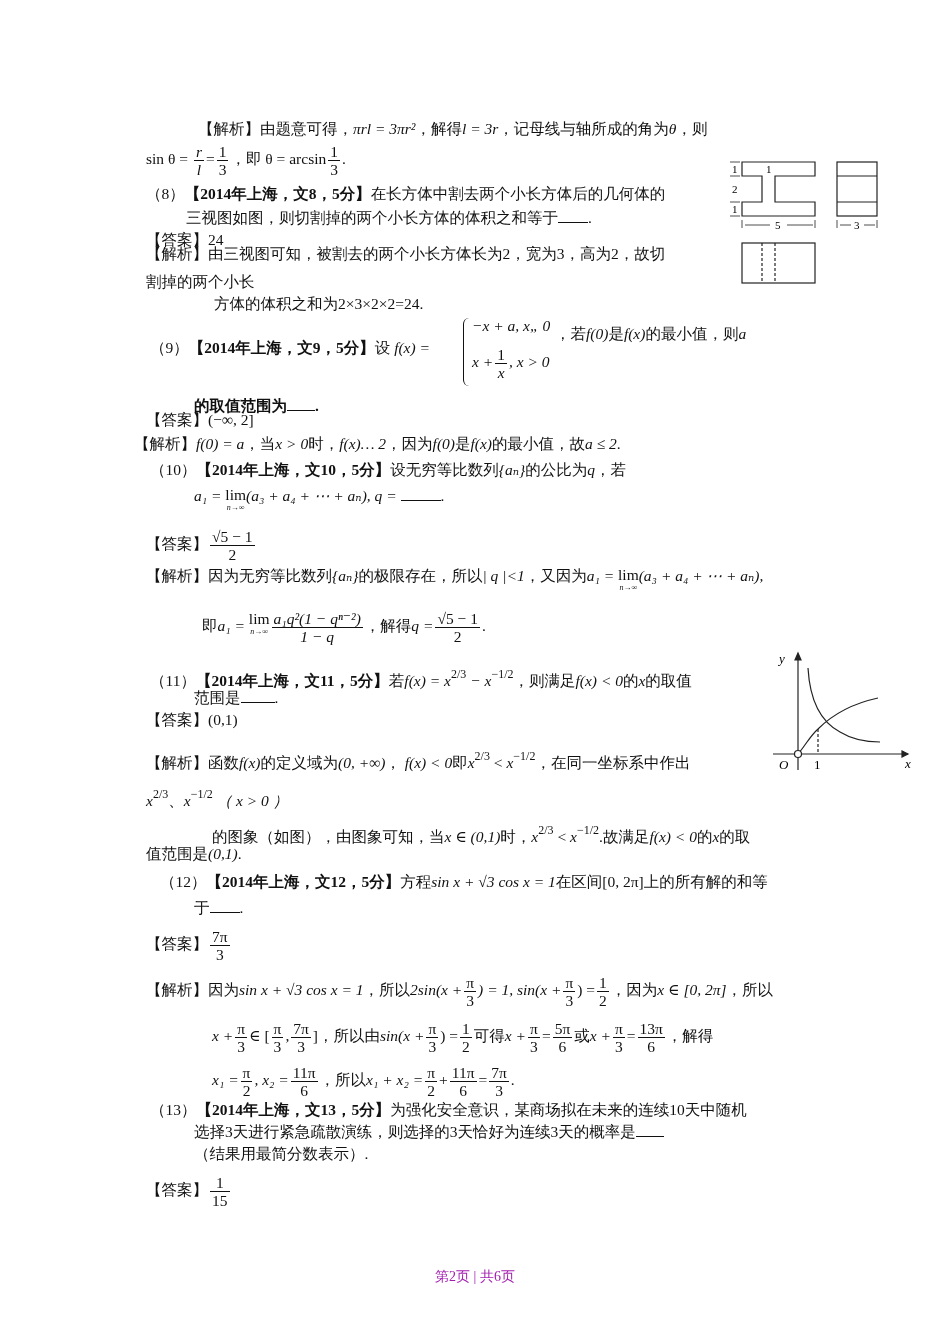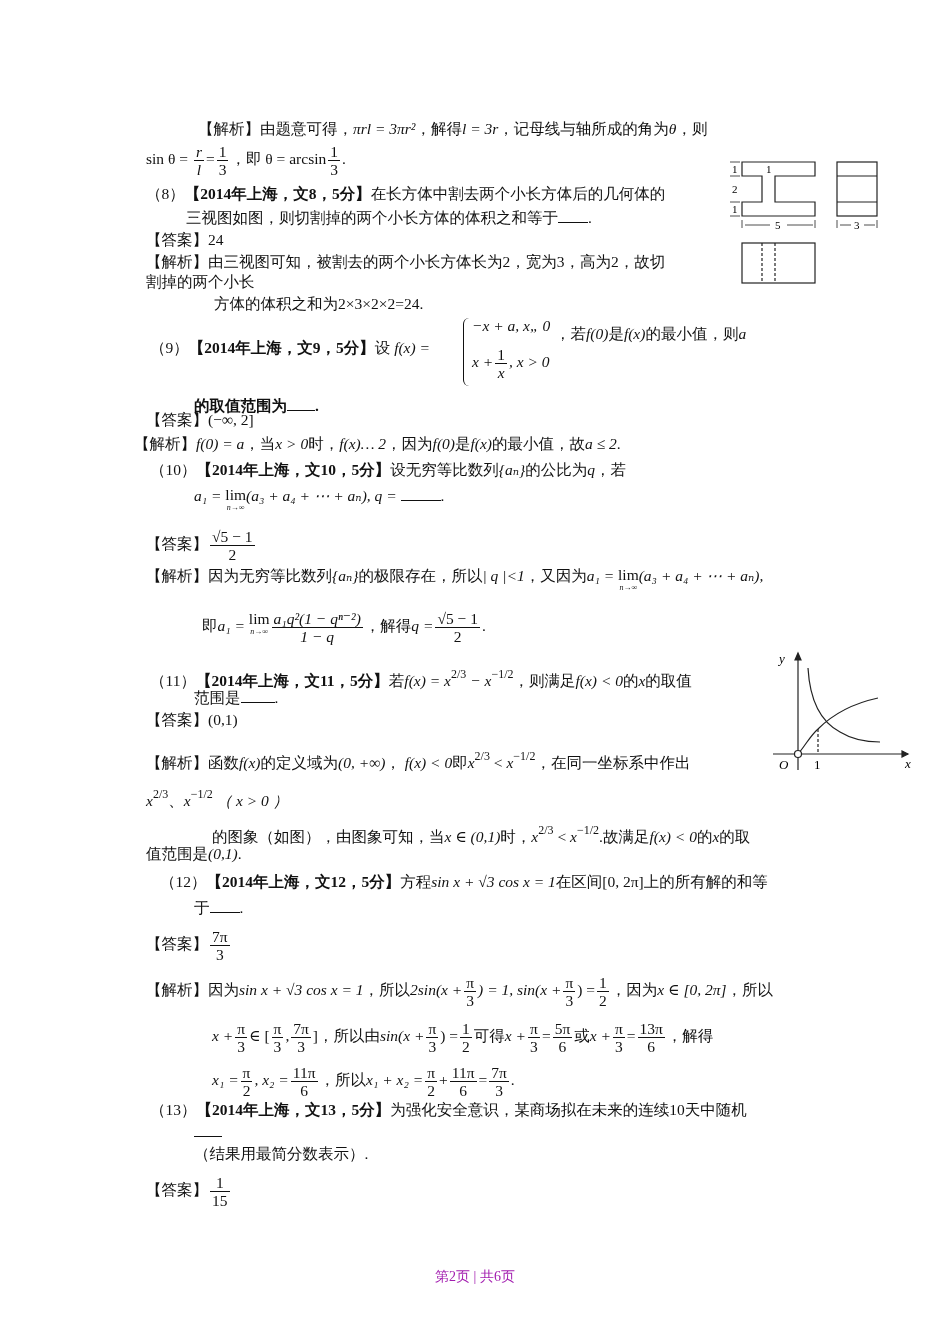--- a/index.html
+++ b/index.html
@@ -31,21 +31,21 @@
 
 <div class="line" style="left:146px;top:184px;">
   <span>（8）</span><span class="bold">【2014年上海，文8，5分】</span><span>在长方体中割去两个小长方体后的几何体的</span>
 </div>
 <div class="line" style="left:186px;top:208px;">
   <span>三视图如图，则切割掉的两个小长方体的体积之和等于</span><span class="blank" style="width:30px"></span>.
 </div>
 <div class="line" style="left:146px;top:230px;">
   <span>【答案】</span><span>24</span>
 </div>
-<div class="line" style="left:146px;top:252px;">
+<div class="line" style="left:146px;top:244px;">
   <span>【解析】</span><span>由三视图可知，被割去的两个小长方体长为2，宽为3，高为2，故切</span>
 </div>
 <div class="line" style="left:146px;top:272px;">
   <span>割掉的两个小长</span>
 </div>
 <div class="line" style="left:214px;top:294px;">
   <span>方体的体积之和为2×3×2×2=24.</span>
 </div>
 
 <svg style="position:absolute;left:725px;top:150px;" width="190" height="140" viewBox="0 0 190 140">
@@ -177,21 +177,21 @@
   <span class="m">x +</span><span class="frac"><span class="num">π</span><span>3</span></span><span>∈ [</span><span class="frac"><span class="num">π</span><span>3</span></span><span>,</span><span class="frac"><span class="num">7π</span><span>3</span></span><span>]</span><span>，所以由</span><span class="m">sin(x +</span><span class="frac"><span class="num">π</span><span>3</span></span><span>) =</span><span class="frac"><span class="num">1</span><span>2</span></span><span>可得</span><span class="m">x +</span><span class="frac"><span class="num">π</span><span>3</span></span><span>=</span><span class="frac"><span class="num">5π</span><span>6</span></span><span>或</span><span class="m">x +</span><span class="frac"><span class="num">π</span><span>3</span></span><span>=</span><span class="frac"><span class="num">13π</span><span>6</span></span><span>，解得</span>
 </div>
 <div class="line" style="left:212px;top:1064px;">
   <span class="m">x₁ =</span><span class="frac"><span class="num">π</span><span>2</span></span><span class="m">, x₂ =</span><span class="frac"><span class="num">11π</span><span>6</span></span><span>，所以</span><span class="m">x₁ + x₂ =</span><span class="frac"><span class="num">π</span><span>2</span></span><span>+</span><span class="frac"><span class="num">11π</span><span>6</span></span><span>=</span><span class="frac"><span class="num">7π</span><span>3</span></span><span>.</span>
 </div>
 
 <div class="line" style="left:150px;top:1100px;">
   <span>（13）</span><span class="bold">【2014年上海，文13，5分】</span><span>为强化安全意识，某商场拟在未来的连续10天中随机</span>
 </div>
 <div class="line" style="left:194px;top:1122px;">
-  <span class="blank" style="width:28px"></span>
+  <span>选择3天进行紧急疏散演练，则选择的3天恰好为连续3天的概率是</span><span class="blank" style="width:28px"></span>
 </div>
 <div class="line" style="left:194px;top:1144px;font-family:Liberation Serif, serif;">
   <span>（结果用最简分数表示）.</span>
 </div>
 <div class="line" style="left:146px;top:1174px;">
   <span>【答案】</span><span class="frac"><span class="num">1</span><span>15</span></span>
 </div>
 
 <div class="footer">第2页 | 共6页</div>
 

